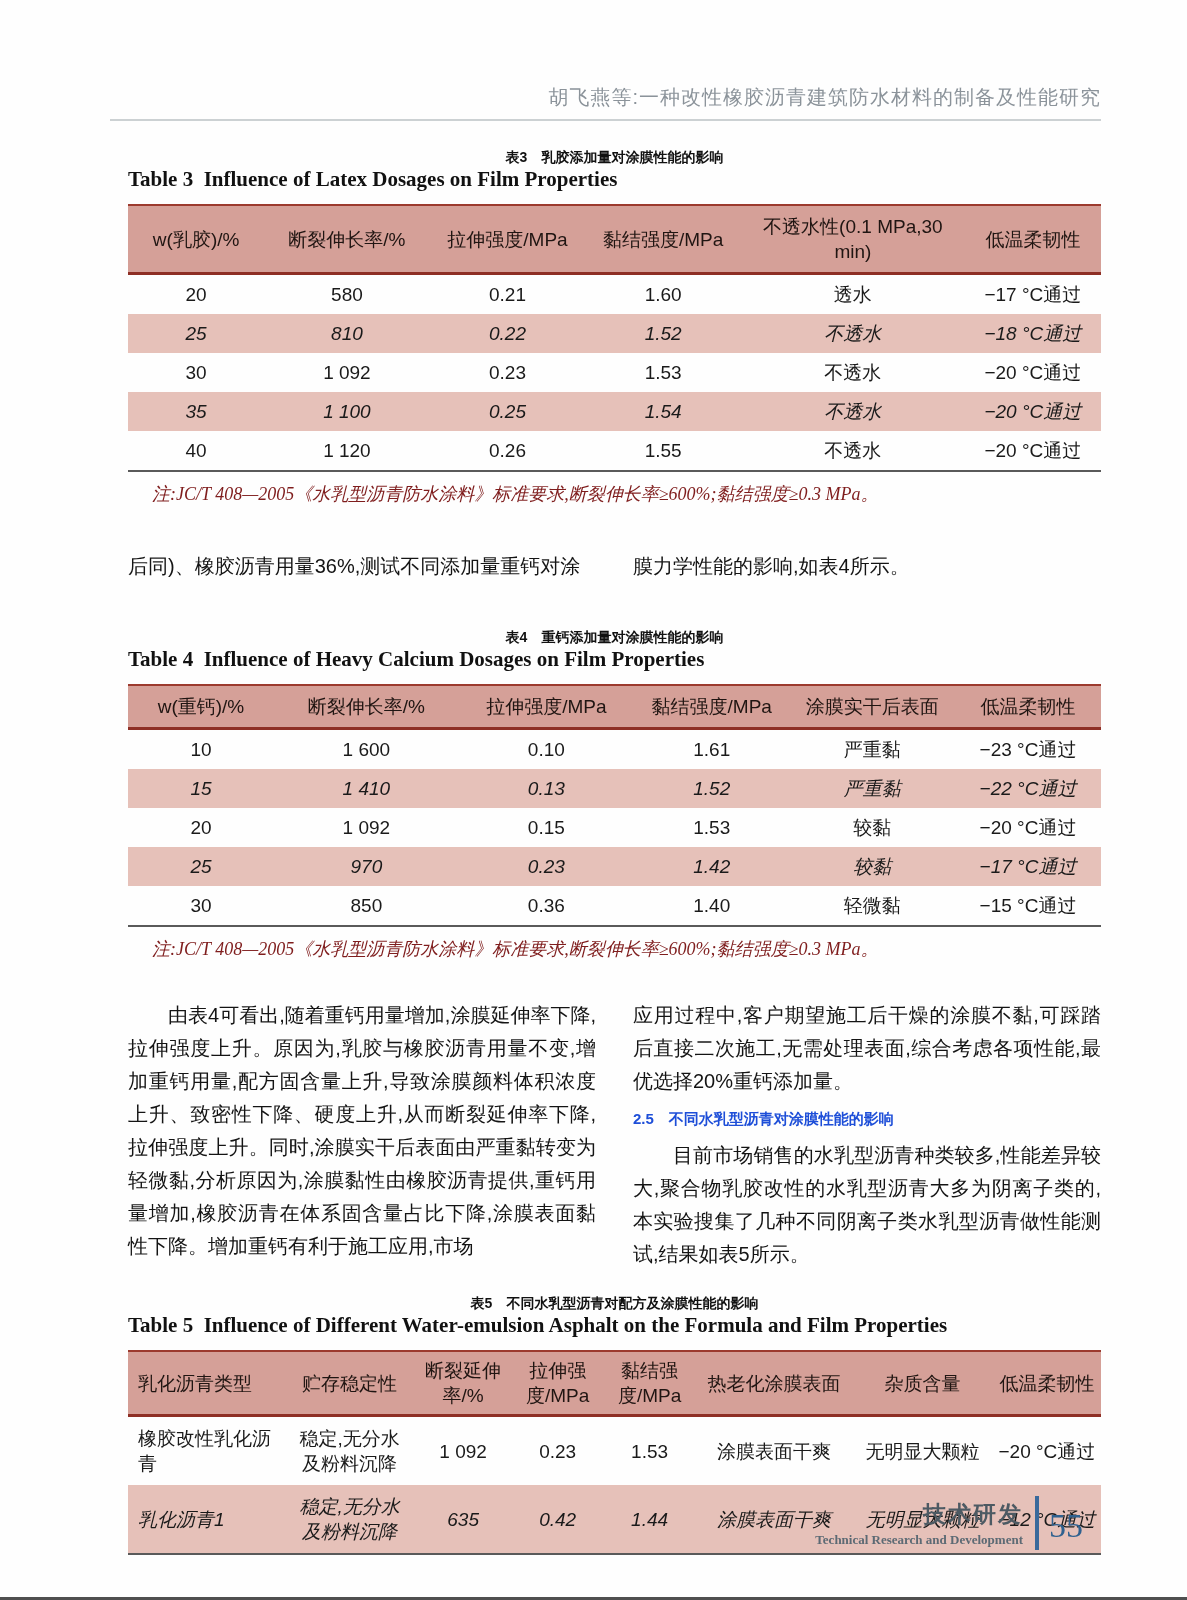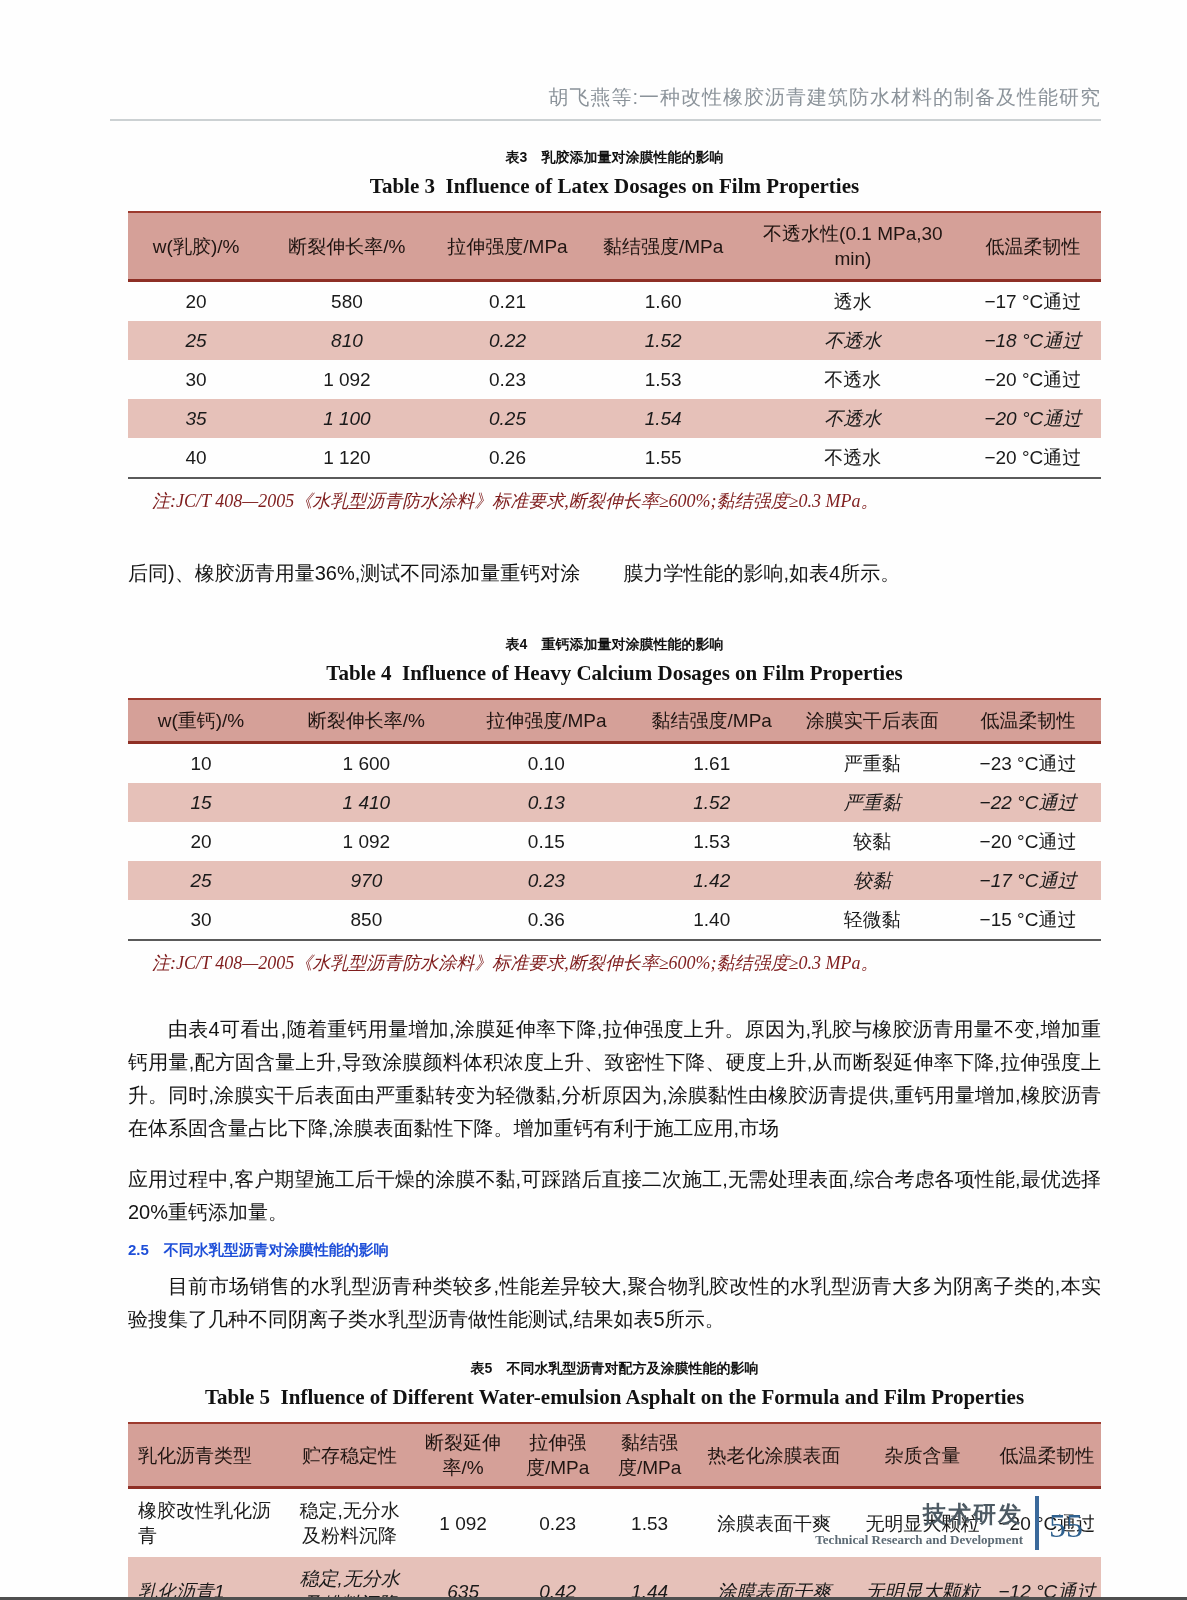--- a/index.html
+++ b/index.html
@@ -14,22 +14,22 @@
 
   
   .running-head {
     text-align:right; font-size:20px; color:#8b939a; letter-spacing:1px;
   }
   .head-rule { border:none; border-bottom:2px solid #ccd1d3; margin:8px 0 0 -18px; }
 
   
   .tbl-title-cn { text-align:center; font-weight:bold; font-size:14px; color:#111; }
   .tbl-title-en {
-    text-align:center; font-weight:bold; font-size:21px; color:#111;
-    font-family:"Liberation Serif","DejaVu Serif",serif; margin-top:7px;
+    text-align:left; font-weight:bold; font-size:21px; color:#111;
+    font-family:"Liberation Serif","DejaVu Serif",serif; 
   }
 
   
   table.data-table {
     width:100%; border-collapse:collapse; table-layout:fixed;
     font-size:19px; margin-top:12px;
     border-top:2px solid #9c3a2e; border-bottom:2px solid #5a5a5a;
   }
   table.data-table th {
     background:#d5a098; font-weight:normal; color:#201512;
@@ -42,34 +42,34 @@
   }
   table.data-table tr.stripe td { background:#e6c1b9;font-style:italic; }
   table.data-table td.left, table.data-table th.left { text-align:left; padding-left:10px; }
 
   .tbl-note {
     margin-top:10px; color:#7f1d1d; font-size:18px; font-style:italic;
     font-family:"Liberation Serif","DejaVu Serif",serif; padding-left:24px;
   }
 
   
-  .two-col { display:flex; gap:18px; }
+  .two-col { display:flex; gap:37px; }
   .two-col .col { flex:1; min-width:0; }
   .body-text { font-size:20px; line-height:33px; text-align:justify; color:#141414; }
   p.bt { margin:0; }
   p.bt.indent { text-indent:2em; }
   .sec-head {
     font-size:15px; font-weight:bold; color:#1d4ed8; margin:4px 0 4px 0;
   }
 
   
   .mt-t3 { margin-top:28px; }
   .mt-mid { margin-top:44px; }
   .mt-t4 { margin-top:46px; }
-  .mt-body { margin-top:38px;flex-direction:column; }
+  .mt-body { margin-top:38px; }
   .mt-t5 { margin-top:24px; }
 
   table.t5 { font-size:19px; }
   table.t5 td { padding:9px 3px; }
   table.t5 th { padding:6px 3px; }
 
   
   .footer {
     position:absolute; top:1496px; right:104px;
     display:flex; align-items:center;

